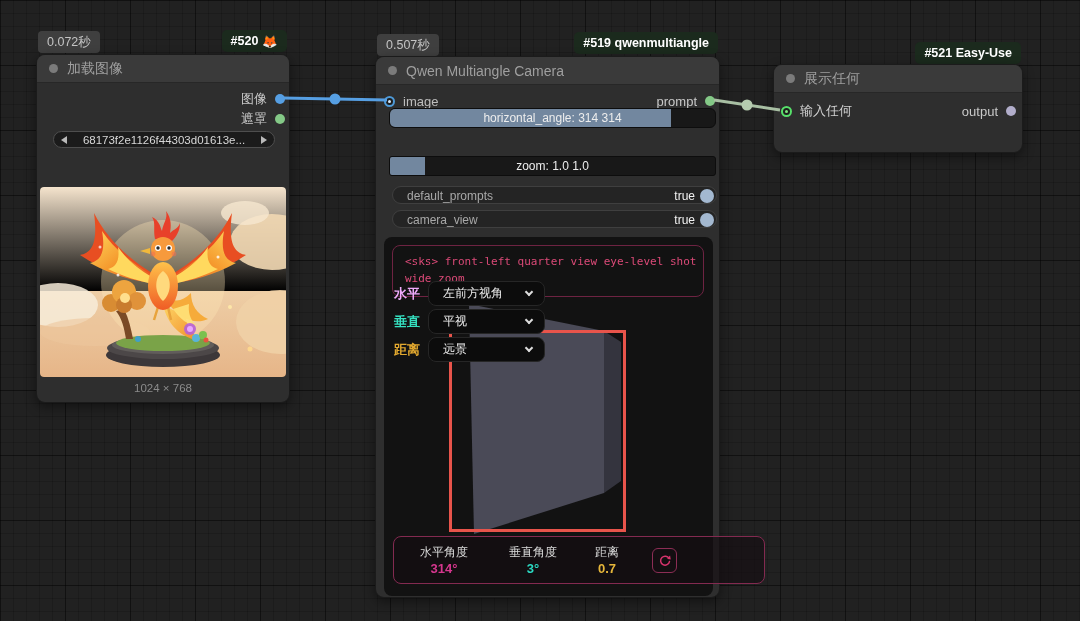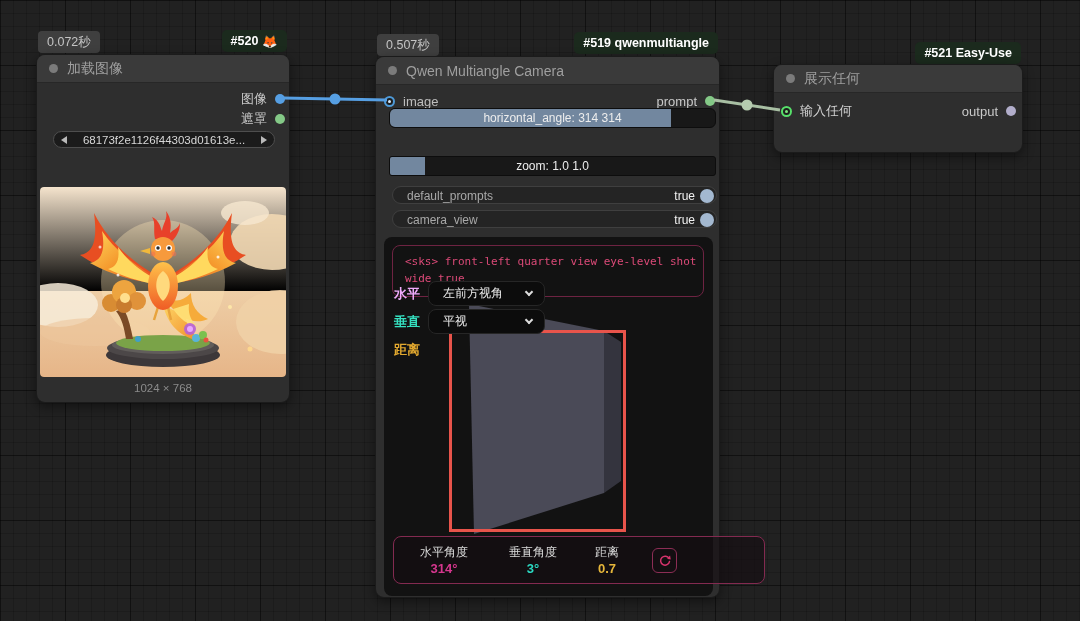--- a/index.html
+++ b/index.html
@@ -260,21 +260,21 @@
     </div>
     <div class="toggle" style="left:16px; top:153px; width:325px;">
       <span class="tg-label">camera_view</span>
       <span class="tg-val">true</span>
       <span class="knob"></span>
     </div>
 
     <div class="panel" style="left:8px; top:180px; width:329px; height:359px;">
       <div class="promptbox">
         <div>&lt;sks&gt; front-left quarter view eye-level shot</div>
-        <div>wide true</div>
+        <div>wide zoom</div>
       </div>
 
       <svg class="viewport3d" width="329" height="359" viewBox="0 0 329 359">
         <polygon points="85,67 220,94 220,256 90,297" fill="#4a4a57"></polygon>
         <polygon points="220,94 237,105 237,244 220,256" fill="#34343e"></polygon>
       </svg>
       <div class="redrect"></div>
 
       <div class="sel-row" style="top:44px;">
         <span class="sel-label" style="color: #f0abfc;">水平</span>
@@ -285,20 +285,24 @@
       </div>
       <div class="sel-row" style="top:72px;">
         <span class="sel-label" style="color: rgb(53, 224, 192);">垂直</span>
         <div class="selbox">
           <span class="sel-val">平视</span>
           <span class="chev"></span>
         </div>
       </div>
       <div class="sel-row" style="top:100px;">
         <span class="sel-label" style="color: rgb(227, 169, 47);">距离</span>
+        <div class="selbox">
+          <span class="sel-val">远景</span>
+          <span class="chev"></span>
+        </div>
       </div>
 
       <div class="statsbar">
         <div class="stat" style="left:10px; width:80px;">
           <div class="st-label">水平角度</div>
           <div class="st-val" style="color: rgb(214, 54, 142);">314°</div>
         </div>
         <div class="stat" style="left:99px; width:80px;">
           <div class="st-label">垂直角度</div>
           <div class="st-val" style="color: rgb(43, 217, 194);">3°</div>

